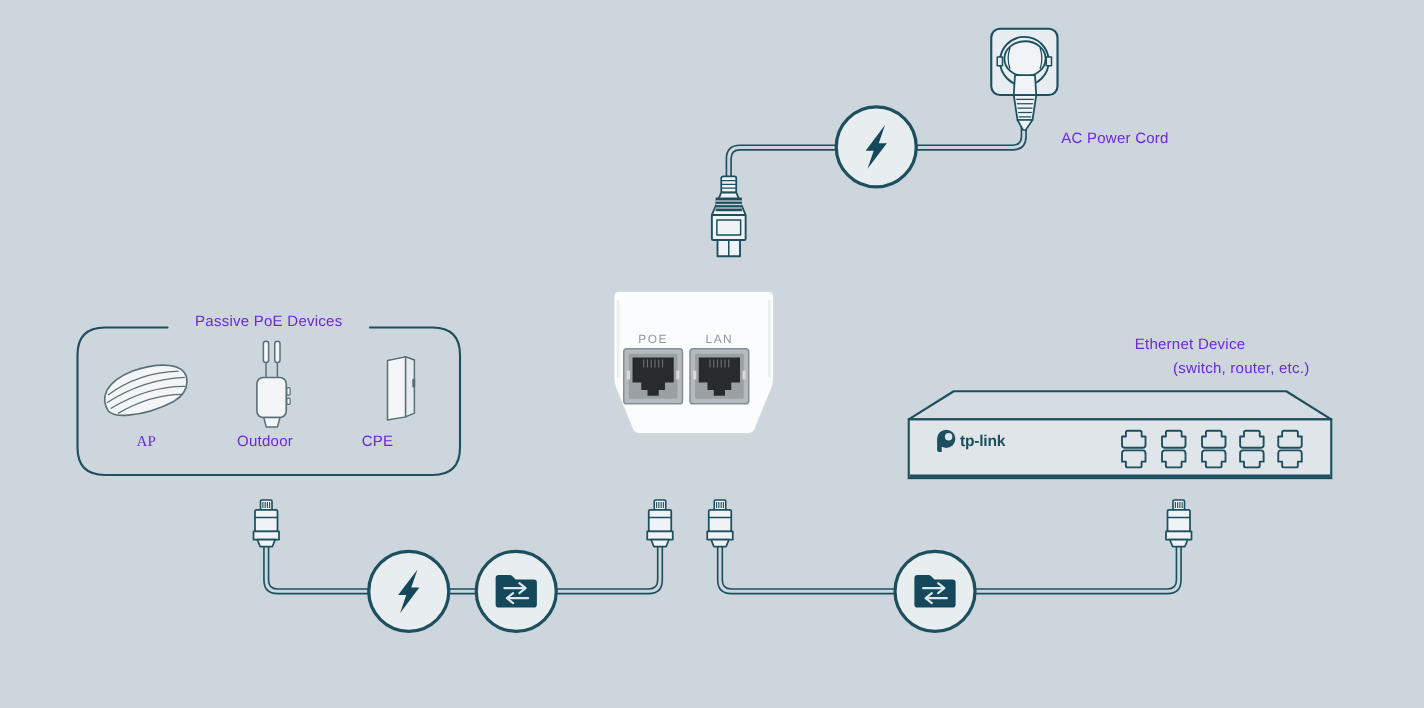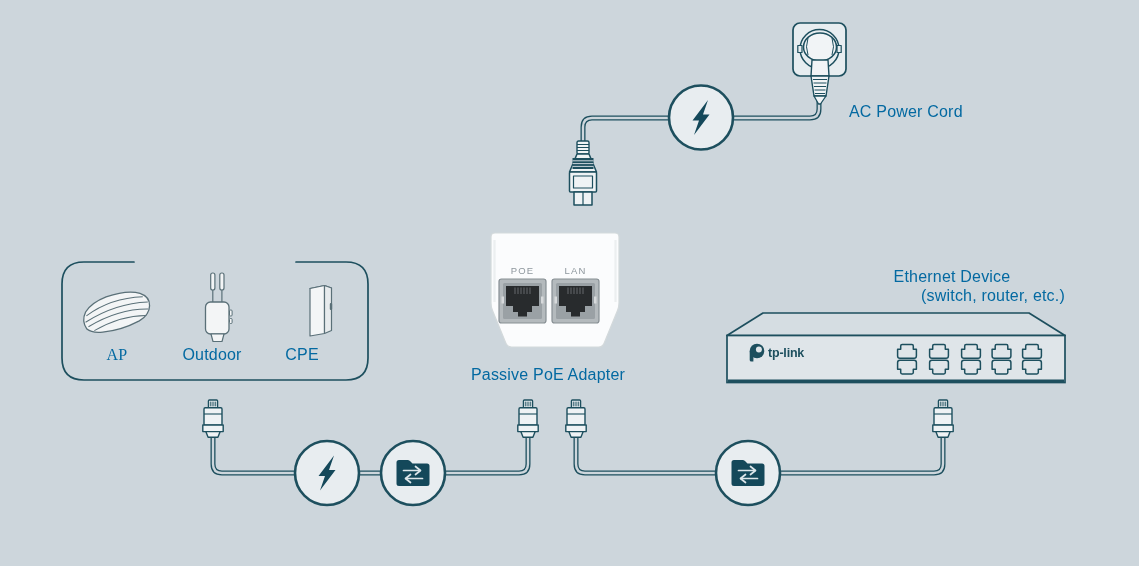--- a/index.html
+++ b/index.html
@@ -2,21 +2,21 @@
 <html><head>
 <meta charset="utf-8">
 <style>
   html,body{margin:0;padding:0;background:#cdd6dc;}
   .stage{
     position:relative;width:1139px;height:566px;background:#cdd6dc;overflow:hidden;
     font-family:"Liberation Sans",sans-serif;
   }
   .stage svg{position:absolute;left:0;top:0;}
   .label{
-    position:absolute;color:#0369a1;font-size:16px;white-space:nowrap;
+    position:absolute;color:#6d28d9;font-size:12px;white-space:nowrap;
     letter-spacing:.2px;
   }
   .centered{transform:translateX(-50%);}
 </style>
 </head>
 <body>
 
 <div class="stage">
 
   <svg width="1139" height="566" viewBox="0 0 1139 566">
@@ -208,23 +208,23 @@
     <use href="#sym-rj45" transform="translate(576,400)"></use>
     <use href="#sym-rj45" transform="translate(943,400)"></use>
 
     <use href="#sym-power" transform="translate(327,473)"></use>
     <use href="#sym-data" transform="translate(413,473)"></use>
     <use href="#sym-data" transform="translate(748,473)"></use>
   </svg>
 
   <div class="label" style="left:849px;top:103px;">AC Power Cord</div>
 
+  <div class="label centered" style="left:215px;top:250px;">Passive PoE Devices</div>
 
   <div class="label centered" style="left:117px;top:346px;font-family:Liberation Serif, serif;">AP</div>
   <div class="label centered" style="left:212px;top:346px;">Outdoor</div>
   <div class="label centered" style="left:302px;top:346px;">CPE</div>
 
-  <div class="label centered" style="left:548px;top:366px;">Passive PoE Adapter</div>
 
   <div class="label centered" style="left:952px;top:268px;">Ethernet Device</div>
   <div class="label centered" style="left:953px;top:287px;margin-left:40px;">(switch, router, etc.)</div>
 
 </div>
 
 </body></html>

